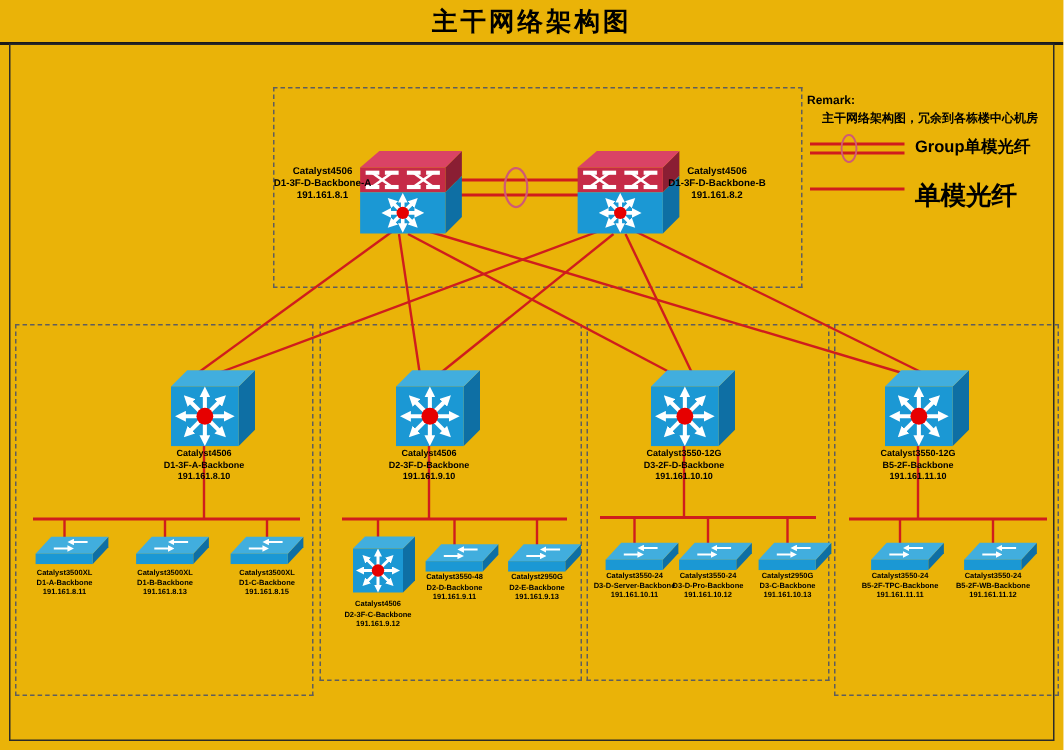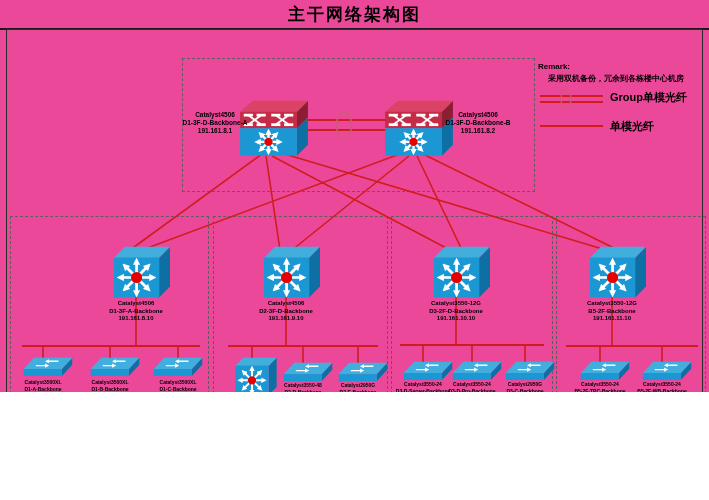--- a/index.html
+++ b/index.html
@@ -1,32 +1,32 @@
 <!DOCTYPE html>
 <html><head>
 <meta charset="utf-8">
 <style>
   html,body{margin:0;padding:0;background:#fff;}
-  .stage{position:relative;width:709px;height:392px;background:#ec4899;overflow:hidden;
+  .stage{position:relative;width:709px;height:500px;background:#eab308;overflow:hidden;
          font-family:"Liberation Sans","DejaVu Sans",sans-serif;}
   .title{position:absolute;top:3px;left:0;width:100%;text-align:center;
          font-size:17px;font-weight:bold;letter-spacing:2px;color:#000;}
   .title-rule{position:absolute;top:28px;left:0;width:709px;height:0;border-top:2px solid #1a1a1a;}
   .outer-box{position:absolute;left:6px;top:29px;width:695px;height:463px;border:1px solid #2a2a2a;}
   .dashed{position:absolute;border:1px dashed #5e5e5e;}
   .wires{position:absolute;left:0;top:0;width:709px;height:500px;}
   .node{position:absolute;}
   .nlabel{position:absolute;text-align:center;font-weight:bold;color:#000;line-height:1.25;}
   .lab-core{font-size:6.5px;}
   .lab-dist{font-size:6px;}
   .lab-acc{font-size:5px;line-height:1.3;}
   .legend-remark-title{position:absolute;left:538px;top:62px;font-size:8px;font-weight:bold;color:#000;text-align:right;}
   .legend-remark-text{position:absolute;left:548px;top:73px;font-size:8px;font-weight:bold;color:#000;}
   .legend-group-label{position:absolute;left:610px;top:90px;font-size:11px;font-weight:bold;color:#000;}
-  .legend-fiber-label{position:absolute;left:610px;top:119px;font-size:11px;font-weight:bold;color:#000;}
+  .legend-fiber-label{position:absolute;left:610px;top:119px;font-size:17px;font-weight:bold;color:#000;}
   .defs-holder{position:absolute;width:0;height:0;overflow:hidden;}
 </style>
 </head>
 <body>
 
 <svg class="defs-holder" aria-hidden="true">
   <defs>
     <marker id="mArrowL" markerUnits="userSpaceOnUse" markerWidth="8" markerHeight="8" refX="2" refY="4" orient="auto">
       <path d="M0,0 L8,4 L0,8 Z" fill="#ffffff"></path>
     </marker>
@@ -148,21 +148,21 @@
       <line x1="472" y1="345" x2="472" y2="365"></line>
       <line x1="525" y1="345" x2="525" y2="365"></line>
       <line x1="600" y1="346" x2="600" y2="365"></line>
       <line x1="662" y1="346" x2="662" y2="365"></line>
     </g>
     <ellipse cx="344" cy="125" rx="7.5" ry="13" fill="none" stroke="#cf5a76" stroke-width="1.5"></ellipse>
     <ellipse cx="566" cy="99" rx="5" ry="9" fill="none" stroke="#cf5a76" stroke-width="1.3"></ellipse>
   </svg>
 
   <div class="legend-remark-title">Remark:</div>
-  <div class="legend-remark-text">采用双机备份，冗余到各栋楼中心机房</div>
+  <div class="legend-remark-text">主干网络架构图，冗余到各栋楼中心机房</div>
   <div class="legend-group-label">Group单模光纤</div>
   <div class="legend-fiber-label">单模光纤</div>
 
   <svg class="node" style="left:238px;top:97px;width:72px;height:66px" viewBox="0 0 78 72">
       <use href="#sym-core"></use>
     </svg>
   <div class="nlabel lab-core" style="left:165px;top:111px;width:100px">
     <div>Catalyst4506</div>
     <div>D1-3F-D-Backbone-A</div>
     <div>191.161.8.1</div>

